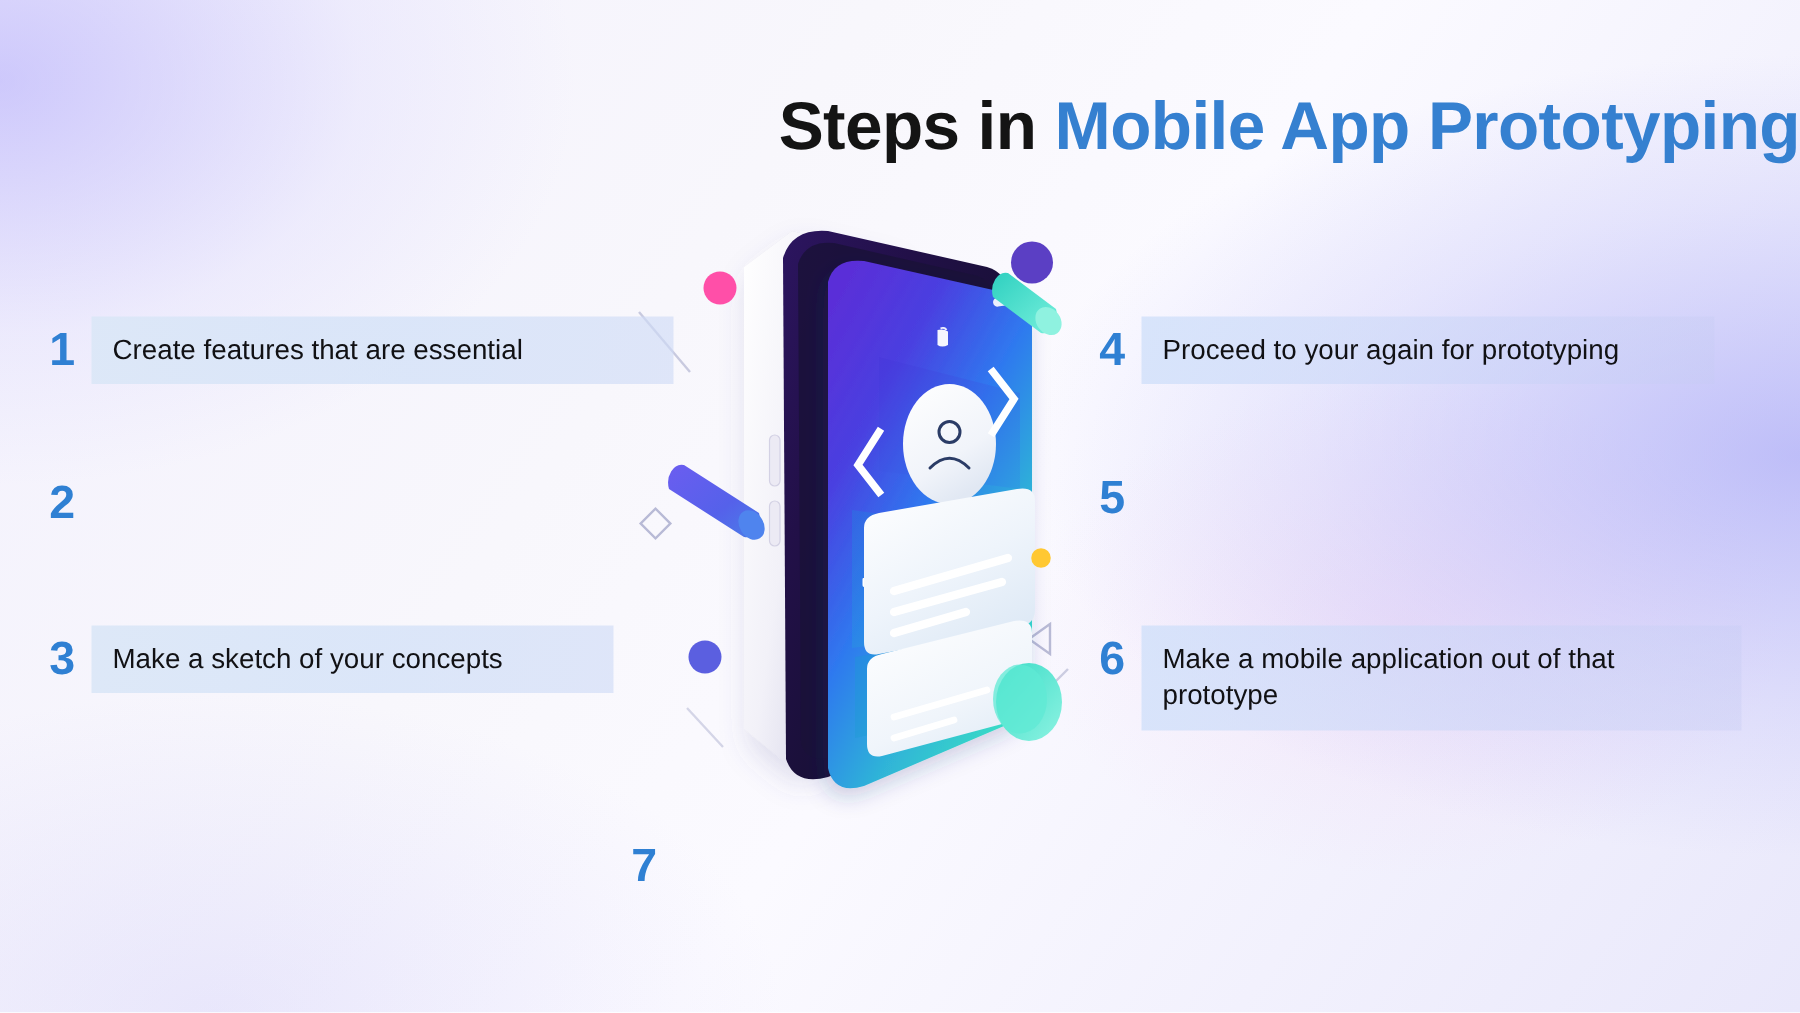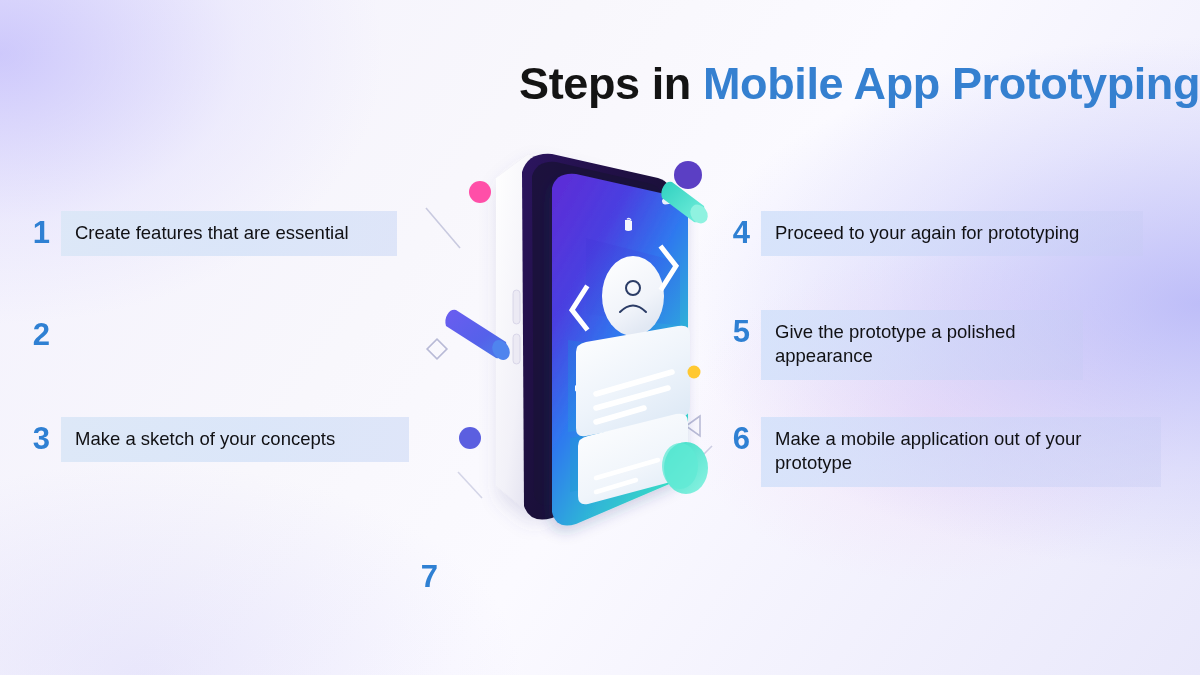--- a/index.html
+++ b/index.html
@@ -61,21 +61,21 @@
     white-space:pre-line;
     flex:0 0 auto;
   }
   .step.right .step-bar {
     background:linear-gradient(100deg, rgba(208,224,250,0.80) 0%, rgba(201,212,247,0.52) 60%, rgba(198,203,243,0.36) 100%);
   }
 
   
   #step-1 { left:24px;  top:211px; }
   #step-1 .step-num { width:26px; }
-  #step-1 .step-bar { width:336px; }
+  #step-1 .step-bar { width:388px; }
 
   #step-2 { left:24px;  top:313px; }
   #step-2 .step-num { width:26px; }
   #step-2 .step-bar { width:301px; }
 
   #step-3 { left:24px;  top:417px; }
   #step-3 .step-num { width:26px; }
   #step-3 .step-bar { width:348px; }
 
   #step-4 { left:722px; top:211px; }
@@ -300,25 +300,24 @@
     <span class="step-bar">Make a sketch of your concepts</span>
   </div>
 
   <div class="step right" id="step-4">
     <span class="step-num">4</span>
     <span class="step-bar">Proceed to your again for prototyping</span>
   </div>
 
   <div class="step right" id="step-5">
     <span class="step-num">5</span>
-    <span class="step-bar">Give the prototype a polished appearance</span>
   </div>
 
   <div class="step right" id="step-6">
     <span class="step-num">6</span>
-    <span class="step-bar">Make a mobile application out of your prototype</span>
+    <span class="step-bar">Make a mobile application out of that prototype</span>
   </div>
 
   <div class="step" id="step-7">
     <span class="step-num">7</span>
   </div>
 
 </div>
 
 </body></html>

